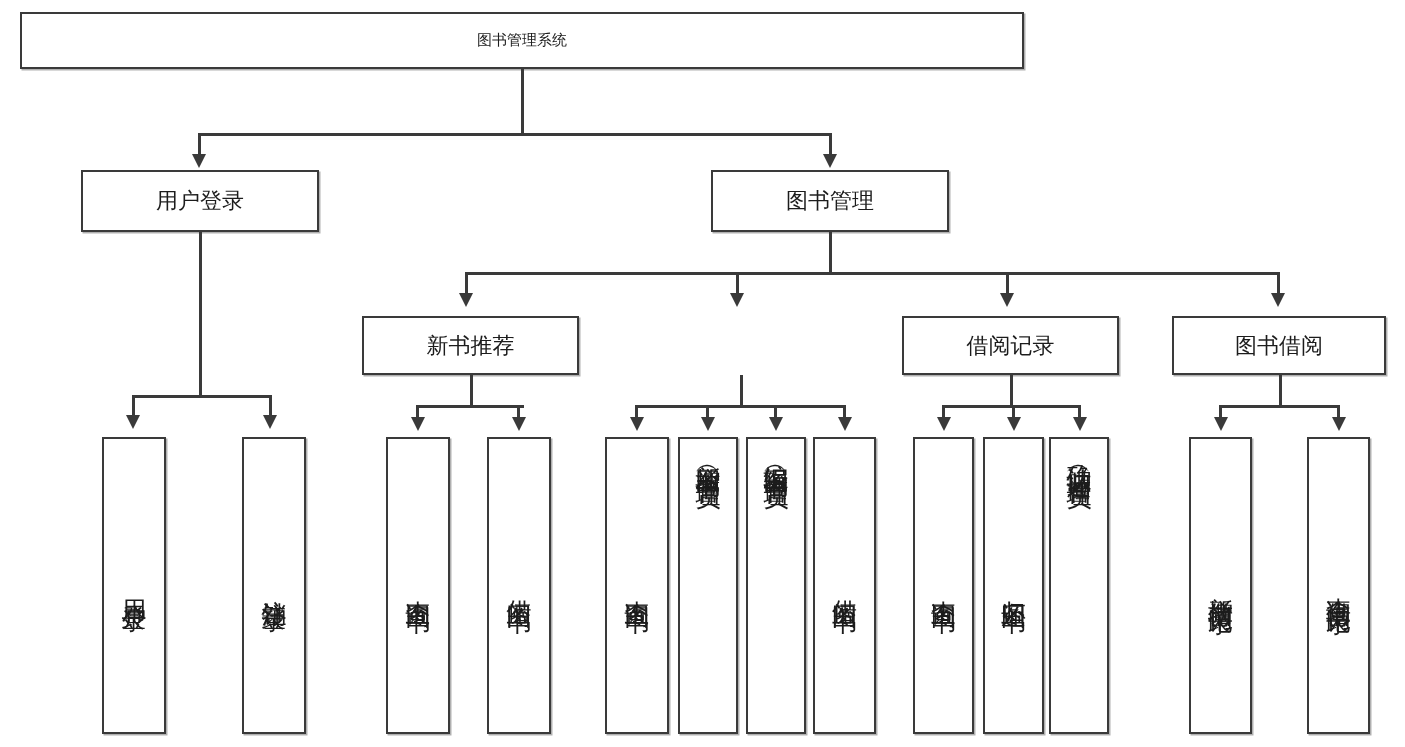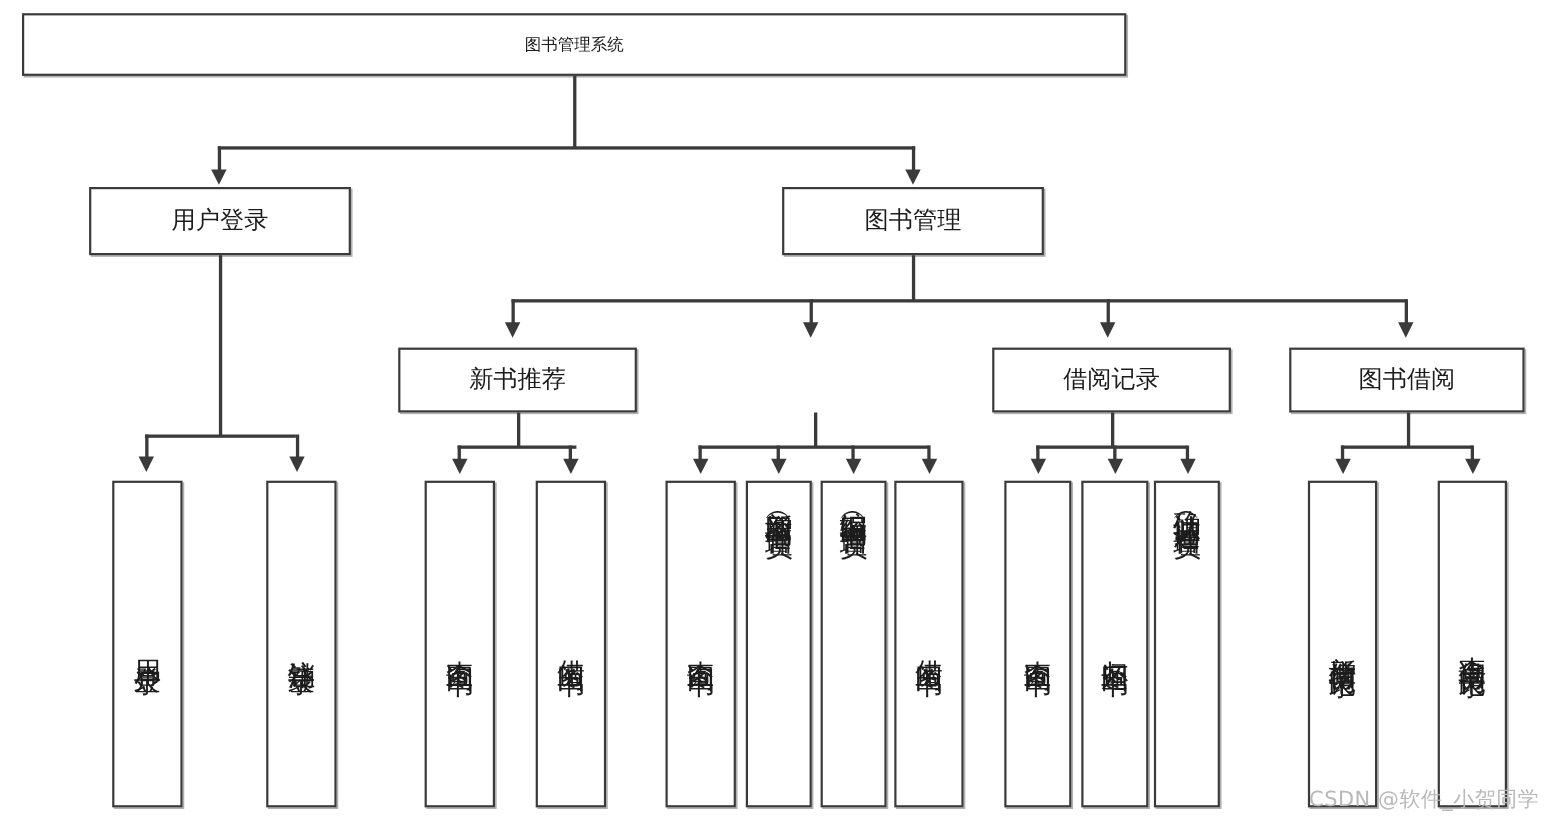--- a/index.html
+++ b/index.html
@@ -212,15 +212,14 @@
     <span class="label">确认归还（管理员）</span>
   </div>
 
   <div class="node vert mid" style="left:1189px; top:437px; width:63px; height:297px;">
     <span class="label">新增借阅记录</span>
   </div>
   <div class="node vert mid" style="left:1307px; top:437px; width:63px; height:297px;">
     <span class="label">查询借阅记录</span>
   </div>
 
-  <div id="watermark" style="left:1190px; top:714px;">CSDN @软件_小贺同学</div>
 
 </div>
 
 </body></html>

